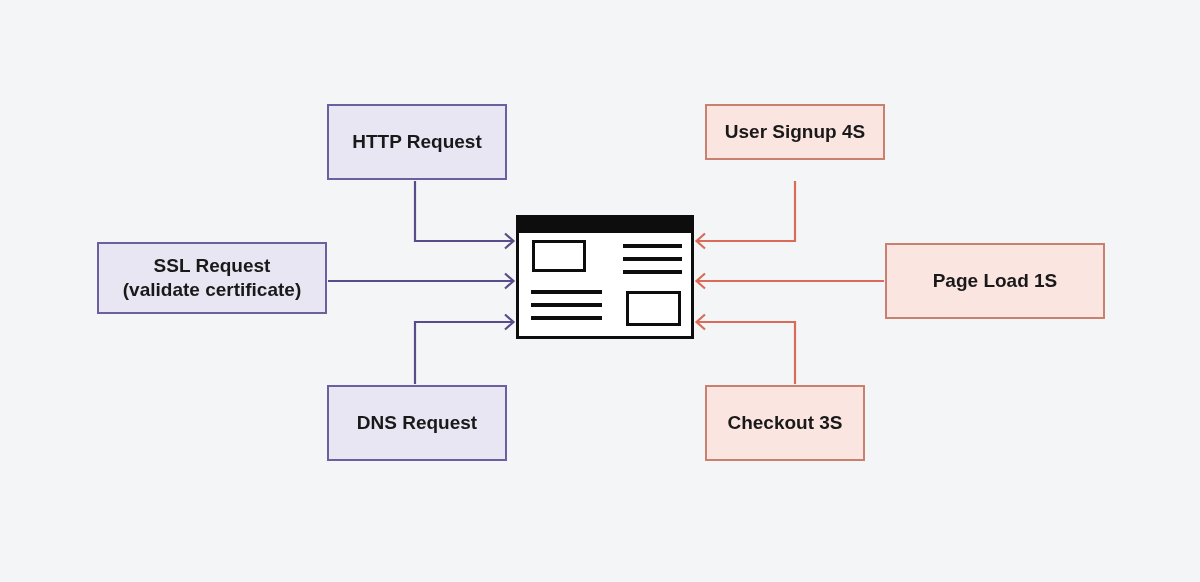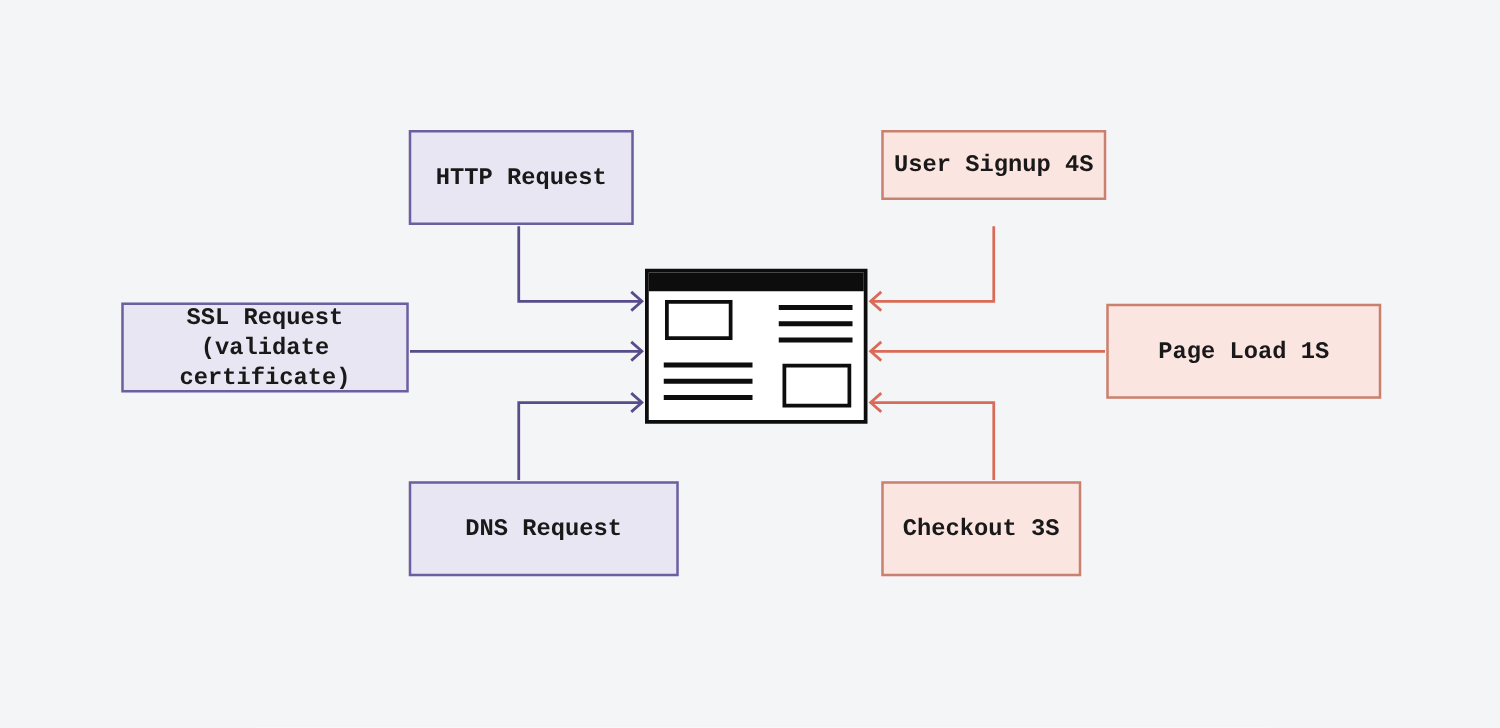--- a/index.html
+++ b/index.html
@@ -19,34 +19,34 @@
     align-items: center;
     justify-content: center;
     text-align: center;
     box-sizing: border-box;
     font-weight: 700;
     font-size: 19px;
     line-height: 1.28;
     color: var(--text, #191919);
     padding: 2px 6px;
   }
-  .node-label { white-space: pre-line; font-family: Liberation Mono, monospace; }
+  .node-label { white-space: pre-line; }
 
   .node.purple {
     background: var(--purple-fill, #e9e6f3);
     border: 2px solid var(--purple-border, #6c5fa0);
   }
   .node.pink {
     background: var(--pink-fill, #fbe5e1);
     border: 2px solid var(--pink-border, #c9806f);
   }
 
   #node-http     { left: 327px; top: 104px; width: 180px; height: 76px; }
   #node-ssl      { left:  97px; top: 242px; width: 230px; height: 72px; }
-  #node-dns      { left: 327px; top: 385px; width: 216px; height: 76px; }
+  #node-dns      { left: 327px; top: 385px; width: 180px; height: 76px; }
   #node-signup   { left: 705px; top: 104px; width: 180px; height: 56px; }
   #node-pageload { left: 885px; top: 243px; width: 220px; height: 76px; text-align: center; }
   #node-checkout { left: 705px; top: 385px; width: 160px; height: 76px; }
 
   .connector-layer {
     position: absolute;
     left: 0; top: 0;
     width: 1200px; height: 582px;
     pointer-events: none;
   }

